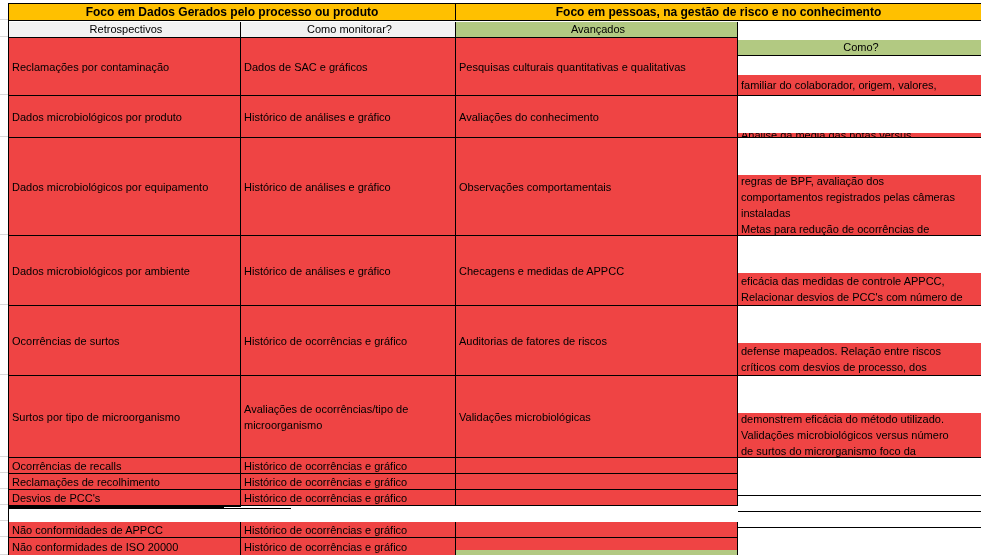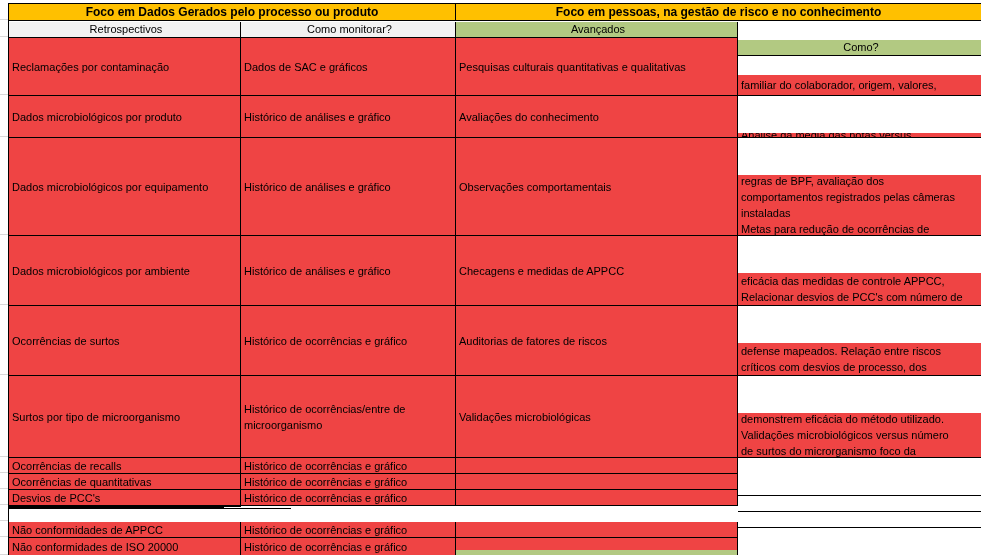--- a/index.html
+++ b/index.html
@@ -188,21 +188,21 @@
 defense  mapeados. Relação entre riscos
 críticos com desvios de processo, dos
 produtos e de food defense</span>
           </div>
         </div>
         <div class="trow" style="height: 82px;">
           <div class="cell c1">
             <span class="celltext">Surtos por tipo de microorganismo</span>
           </div>
           <div class="cell c2">
-            <span class="celltext">Histórico de ocorrências/entre de
+            <span class="celltext">Avaliações de ocorrências/tipo de
 microorganismo</span>
           </div>
           <div class="cell c3">
             <span class="celltext">Validações microbiológicas</span>
           </div>
           <div class="cell c4">
             <span class="celltext">Estudo e emissão de relatório com dados que
 demonstrem eficácia do método utilizado.
 Validações microbiológicos versus número
 de surtos do microrganismo foco da
@@ -218,21 +218,21 @@
           </div>
           <div class="cell c3">
             <span class="celltext"></span>
           </div>
           <div class="cell c4">
             <span class="celltext"></span>
           </div>
         </div>
         <div class="trow" style="height: 16px;">
           <div class="cell c1">
-            <span class="celltext">Ocorrências de quantitativas</span>
+            <span class="celltext">Reclamações de recolhimento</span>
           </div>
           <div class="cell c2">
             <span class="celltext">Histórico de ocorrências e gráfico</span>
           </div>
           <div class="cell c3">
             <span class="celltext"></span>
           </div>
           <div class="cell c4">
             <span class="celltext"></span>
           </div>

